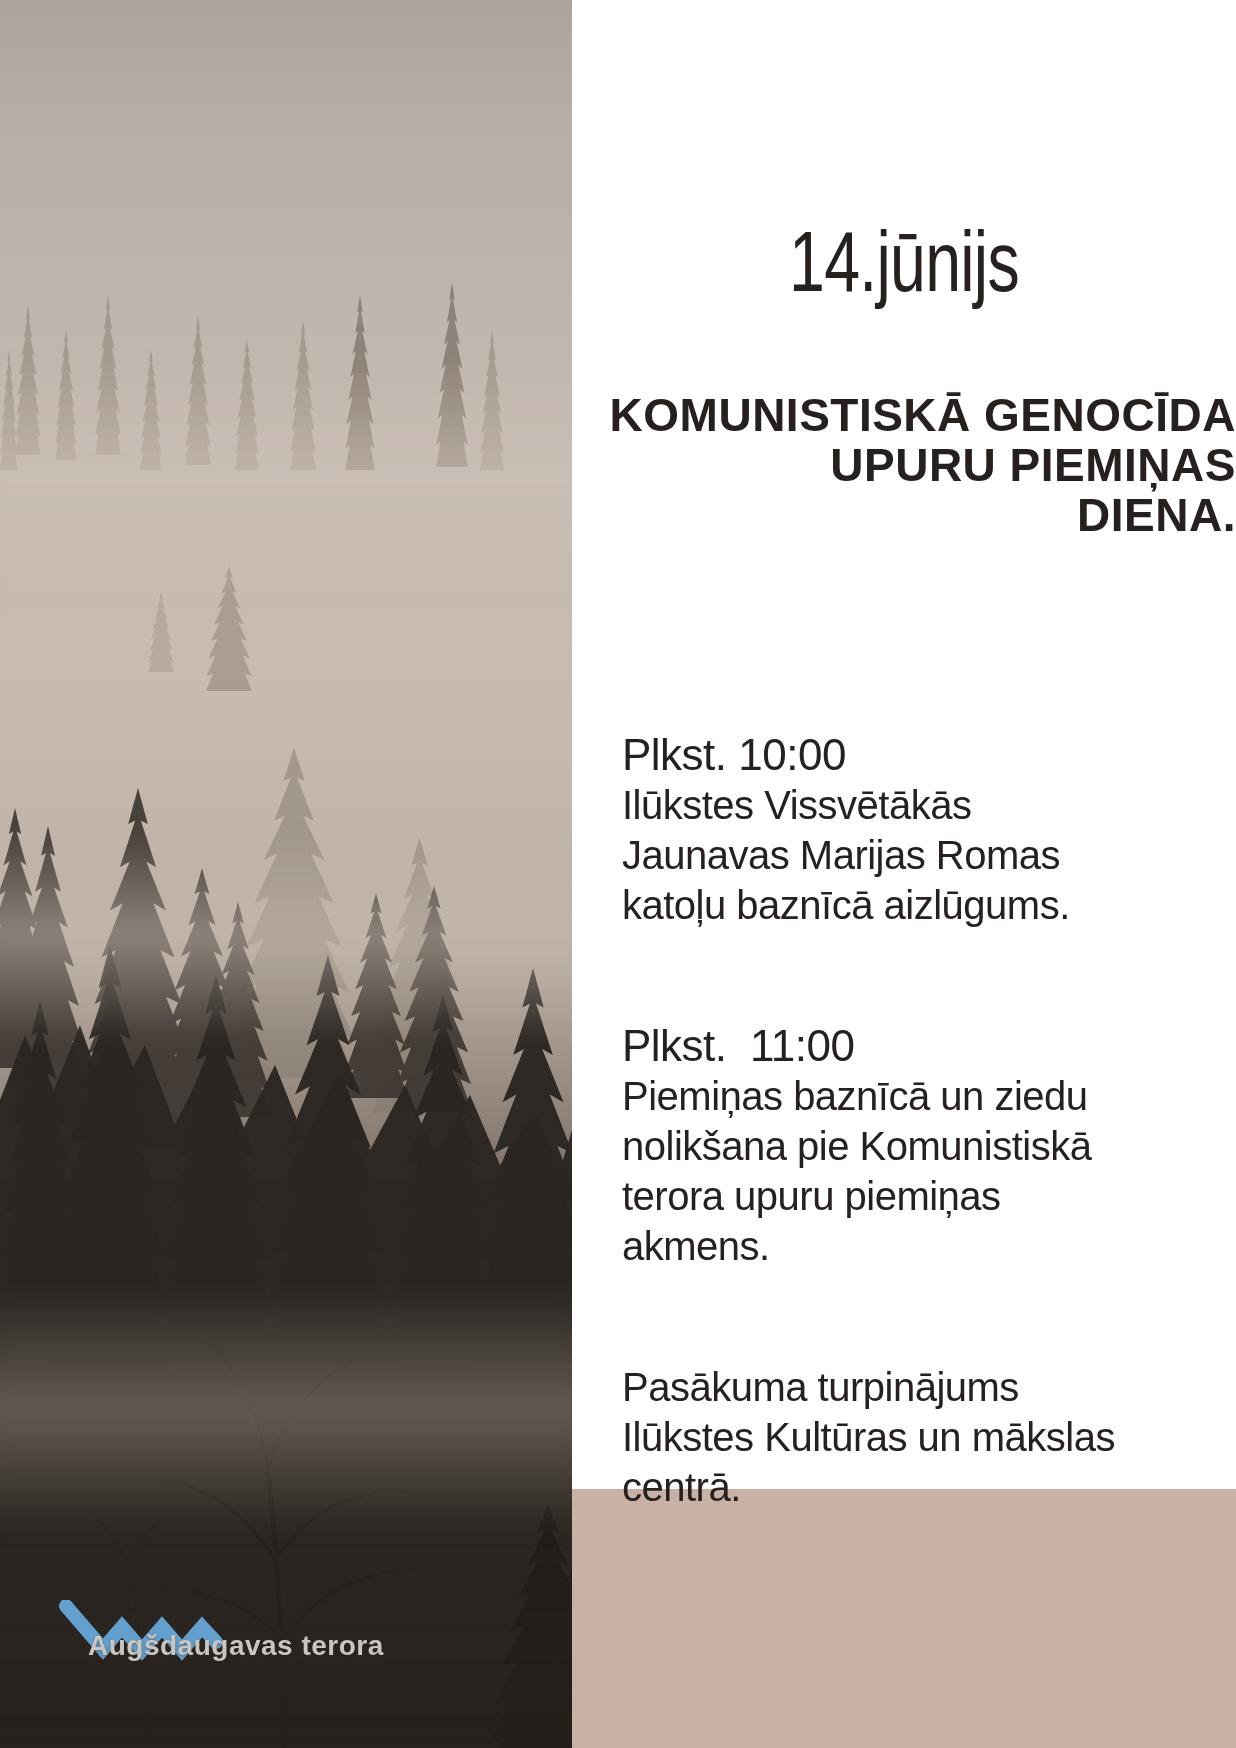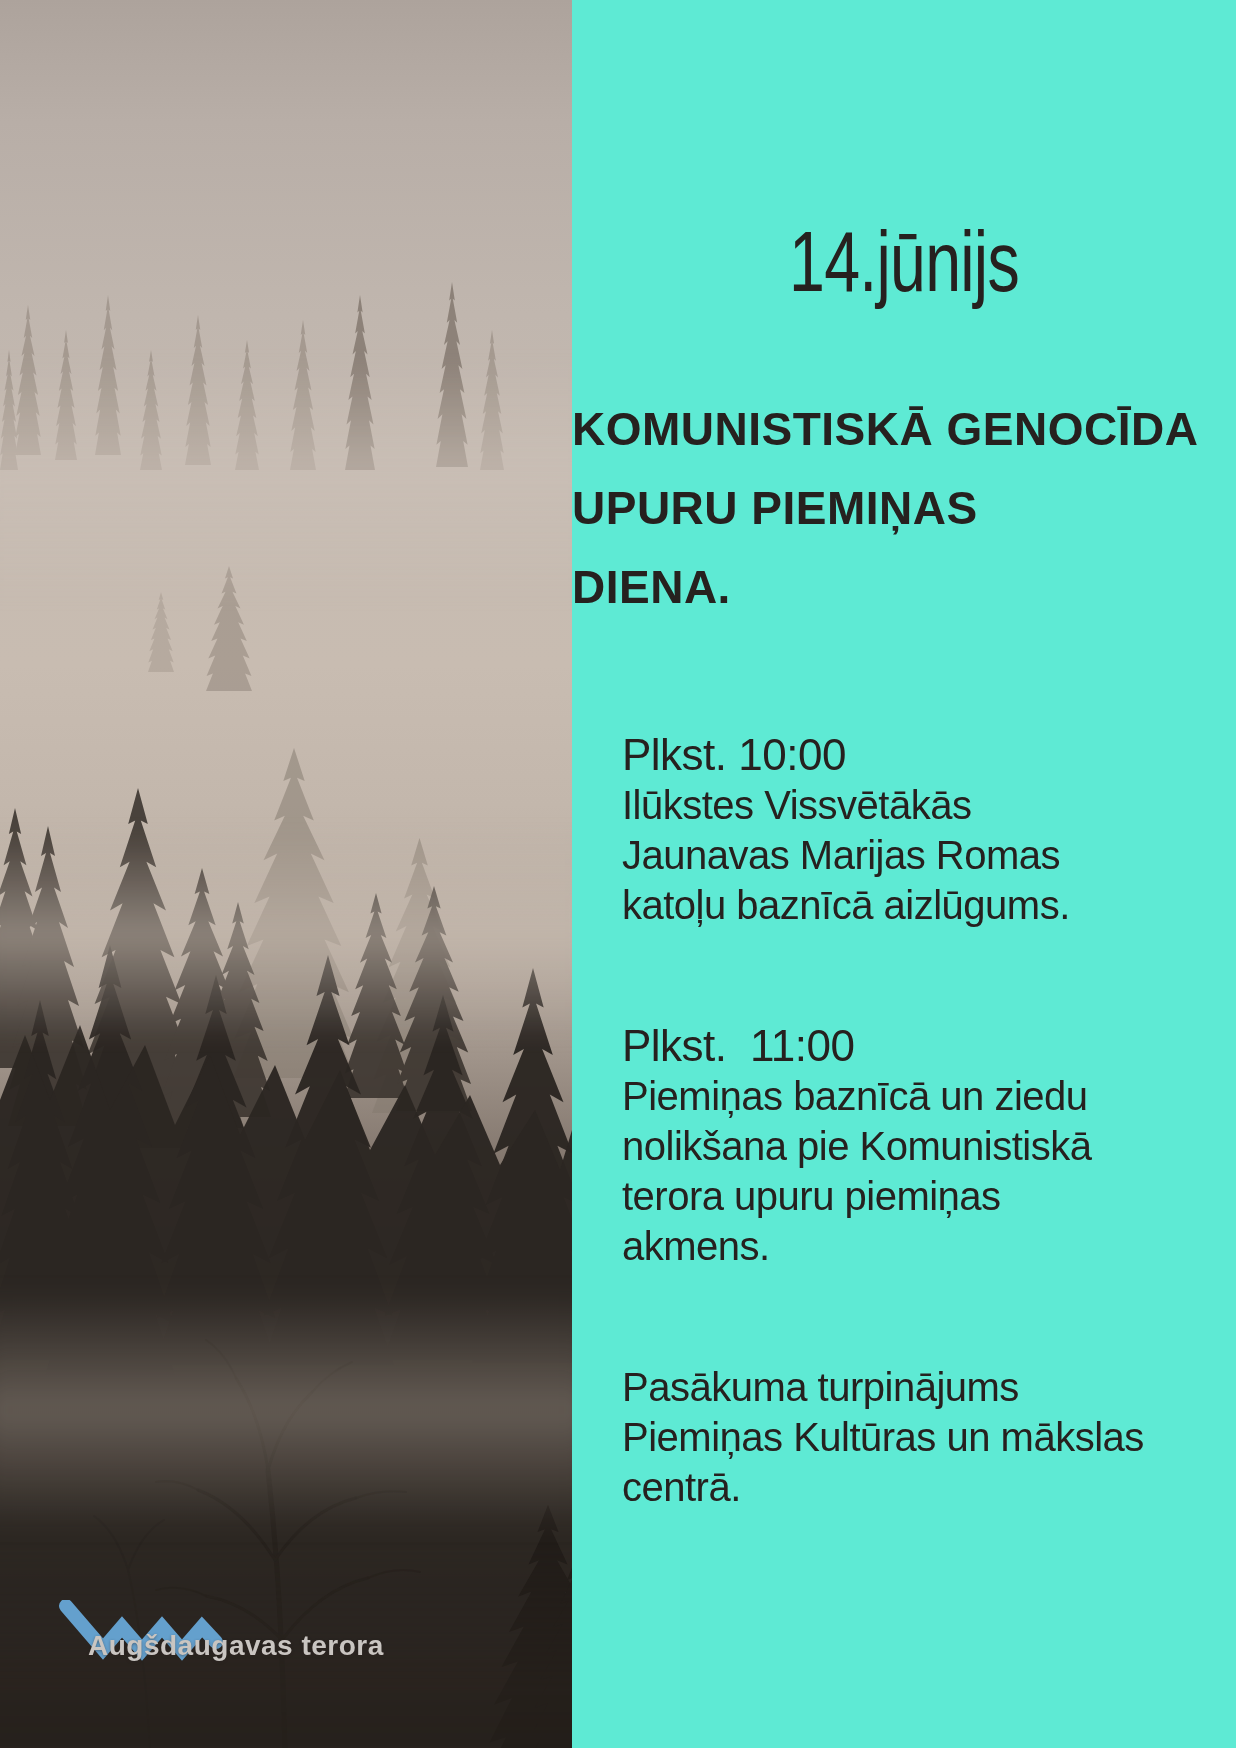--- a/index.html
+++ b/index.html
@@ -38,29 +38,29 @@
     background:linear-gradient(180deg,rgba(46,40,34,0),rgba(40,34,29,.55) 70%,rgba(36,31,26,.65));}
   
   .logo{position:absolute;left:58px;top:1600px;width:330px;height:80px;}
   .logo-mark{position:absolute;left:0;top:0;}
   .logo-text{
     position:absolute;left:30px;top:30px;white-space:nowrap;
     font-size:28px;font-weight:bold;letter-spacing:.5px;color:#c9c5c1;
     text-shadow:0 1px 3px rgba(40,34,30,.45);
   }
   
-  .panel{position:absolute;left:572px;top:0;width:664px;height:1748px;background:#5eead4;color:#26211f;}
+  .panel{position:absolute;left:572px;top:0;width:664px;height:1489px;background:#ffffff;color:#26211f;}
   .date-title{
     position:absolute;left:0;top:212px;width:664px;text-align:center;
     font-size:86px;line-height:99px;font-weight:500;letter-spacing:-1px;
     transform:scaleX(.75);transform-origin:50% 50%;white-space:nowrap;
   }
   .event-title{
-    position:absolute;left:0;top:390px;width:664px;text-align:left;
-    font-size:46px;line-height:79px;font-weight:bold;letter-spacing:.5px;
+    position:absolute;left:0;top:390px;width:664px;text-align:right;
+    font-size:46px;line-height:50px;font-weight:bold;letter-spacing:.5px;
     white-space:pre-line;
   }
   .schedule{position:absolute;left:50px;top:730px;width:585px;}
   .schedule-item{margin:0 0 91px 0;}
   .item-time{font-size:44px;line-height:50px;font-weight:normal;letter-spacing:-.5px;white-space:pre;}
   .item-desc{font-size:40px;line-height:50px;letter-spacing:-.5px;white-space:pre-line;}
 </style>
 </head>
 <body>
 
@@ -173,19 +173,19 @@
       </div>
       <div class="schedule-item">
         <div class="item-time">Plkst.  11:00</div>
         <div class="item-desc">Piemiņas baznīcā un ziedu
 nolikšana pie Komunistiskā
 terora upuru piemiņas
 akmens.</div>
       </div>
       <div class="schedule-item">
         <div class="item-desc">Pasākuma turpinājums
-Piemiņas Kultūras un mākslas
+Ilūkstes Kultūras un mākslas
 centrā.</div>
       </div>
     </div>
   </div>
 
 </div>
 
 </body></html>

